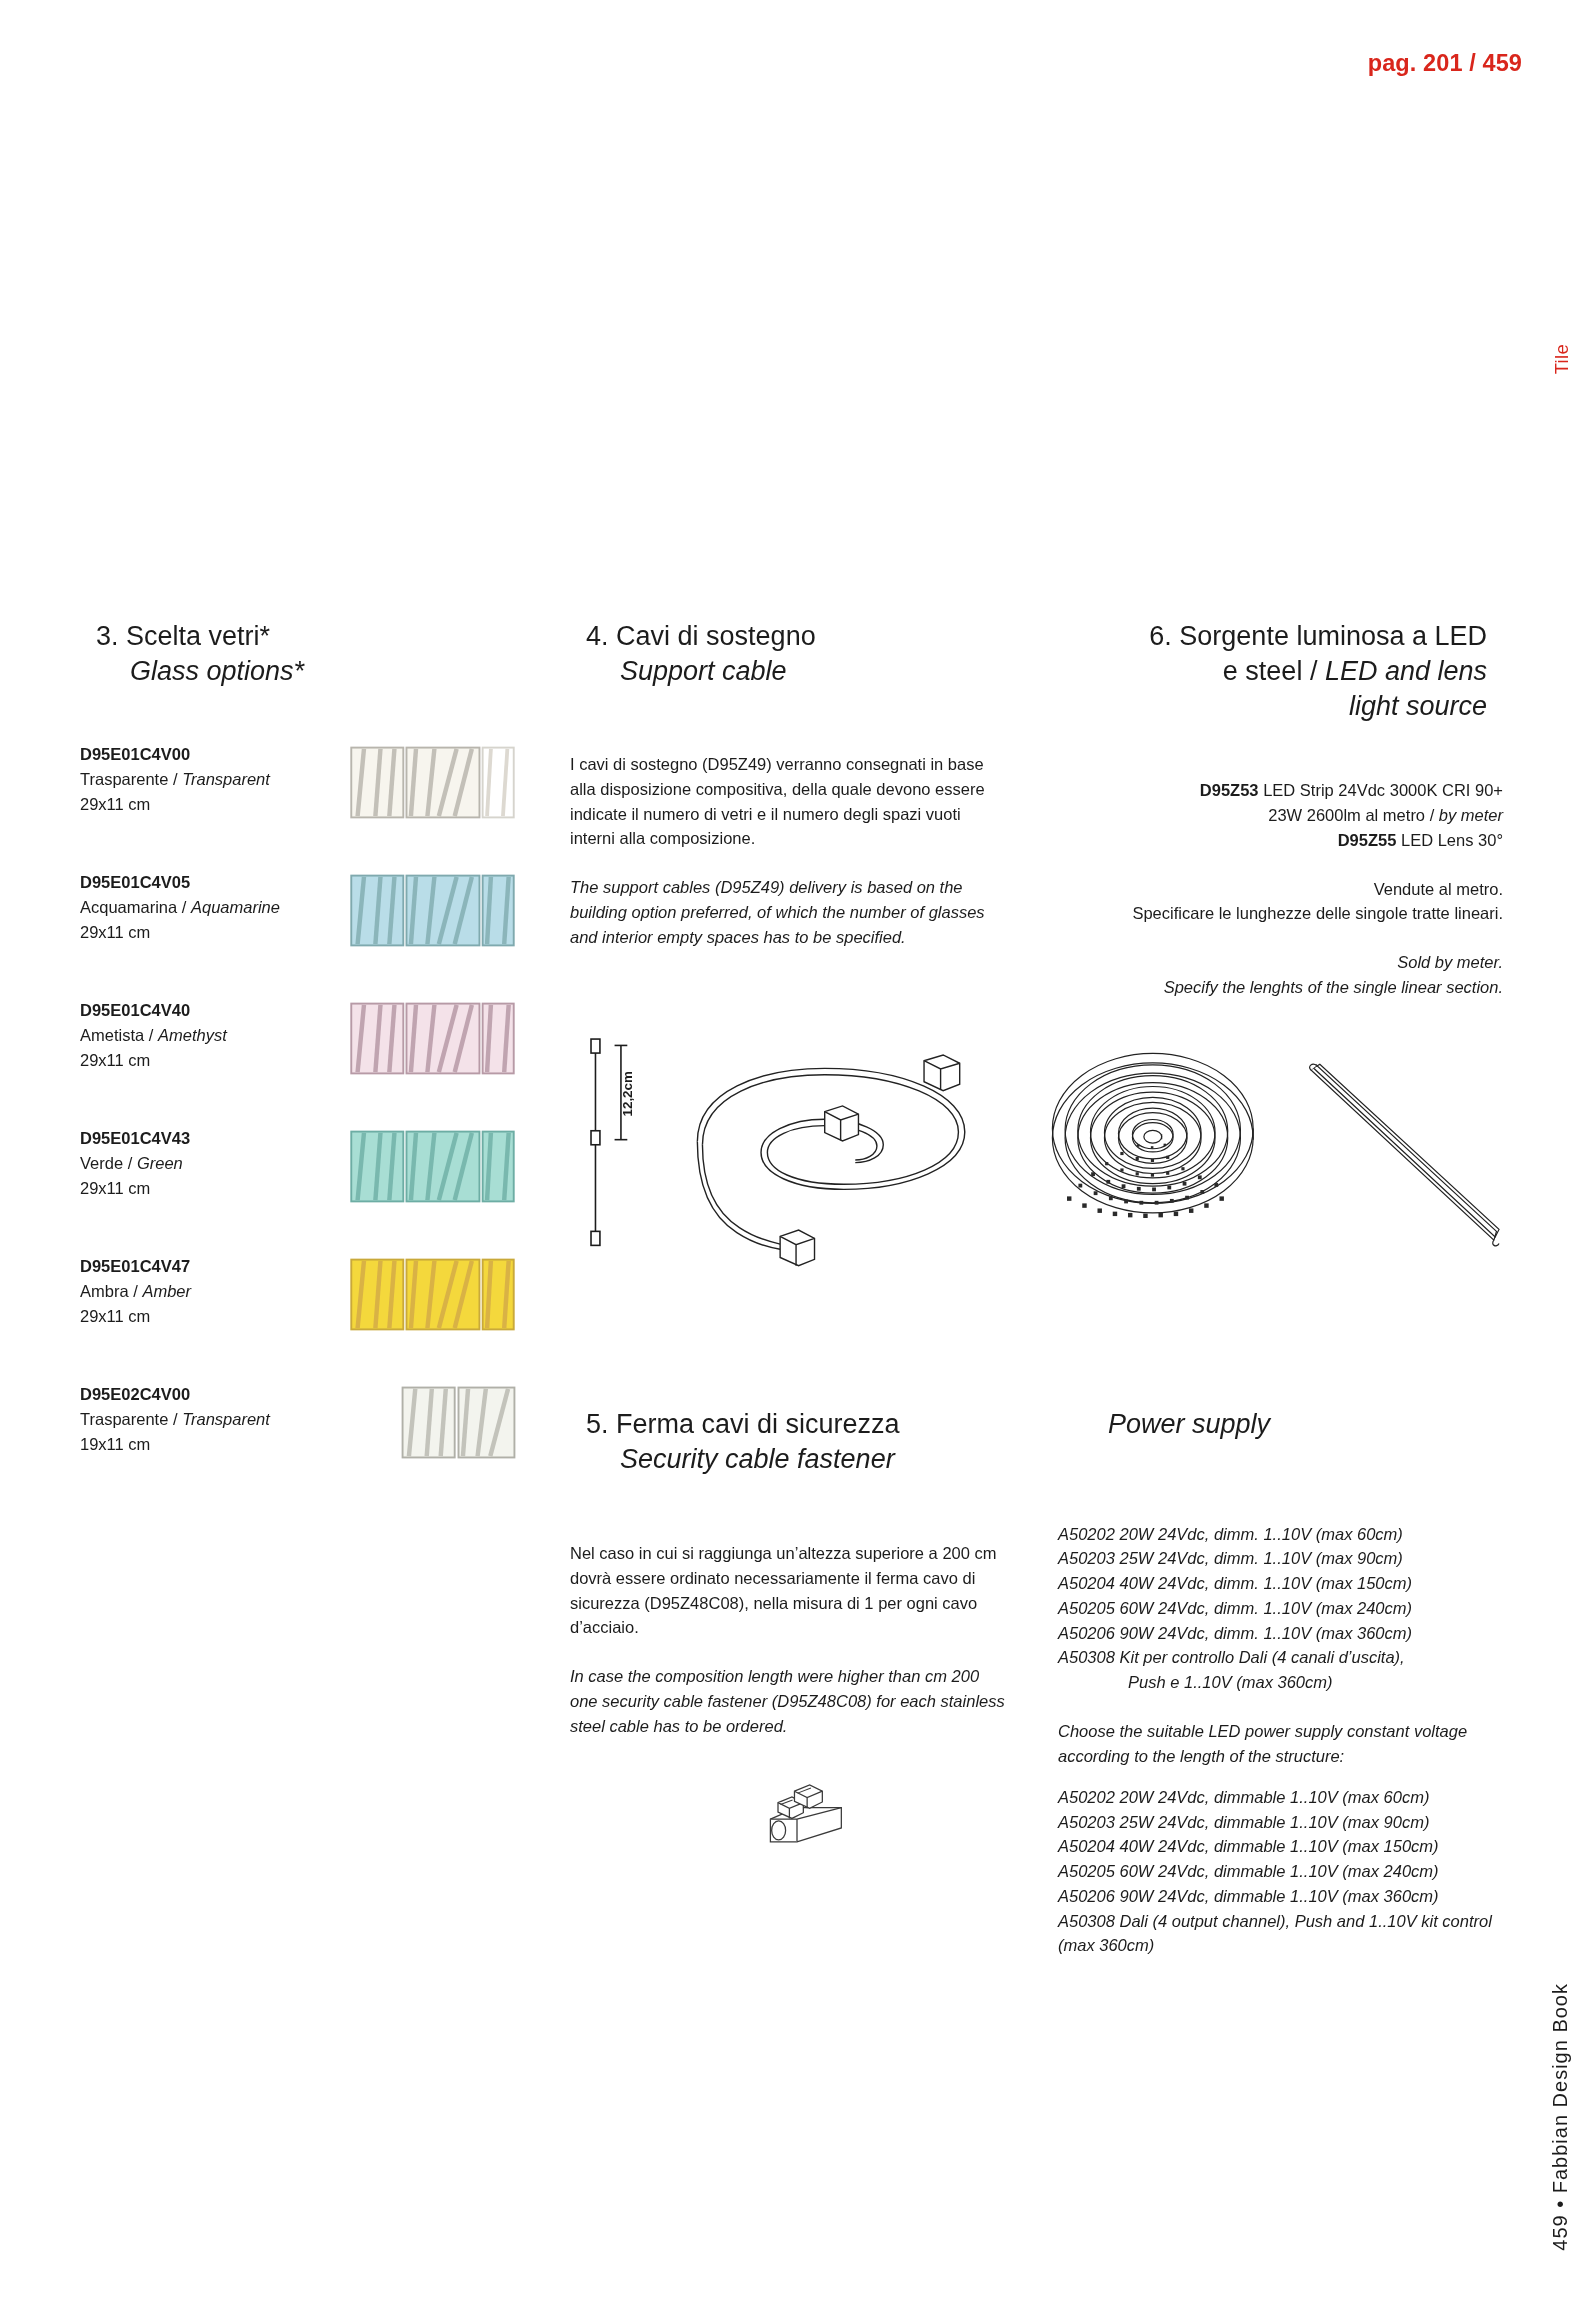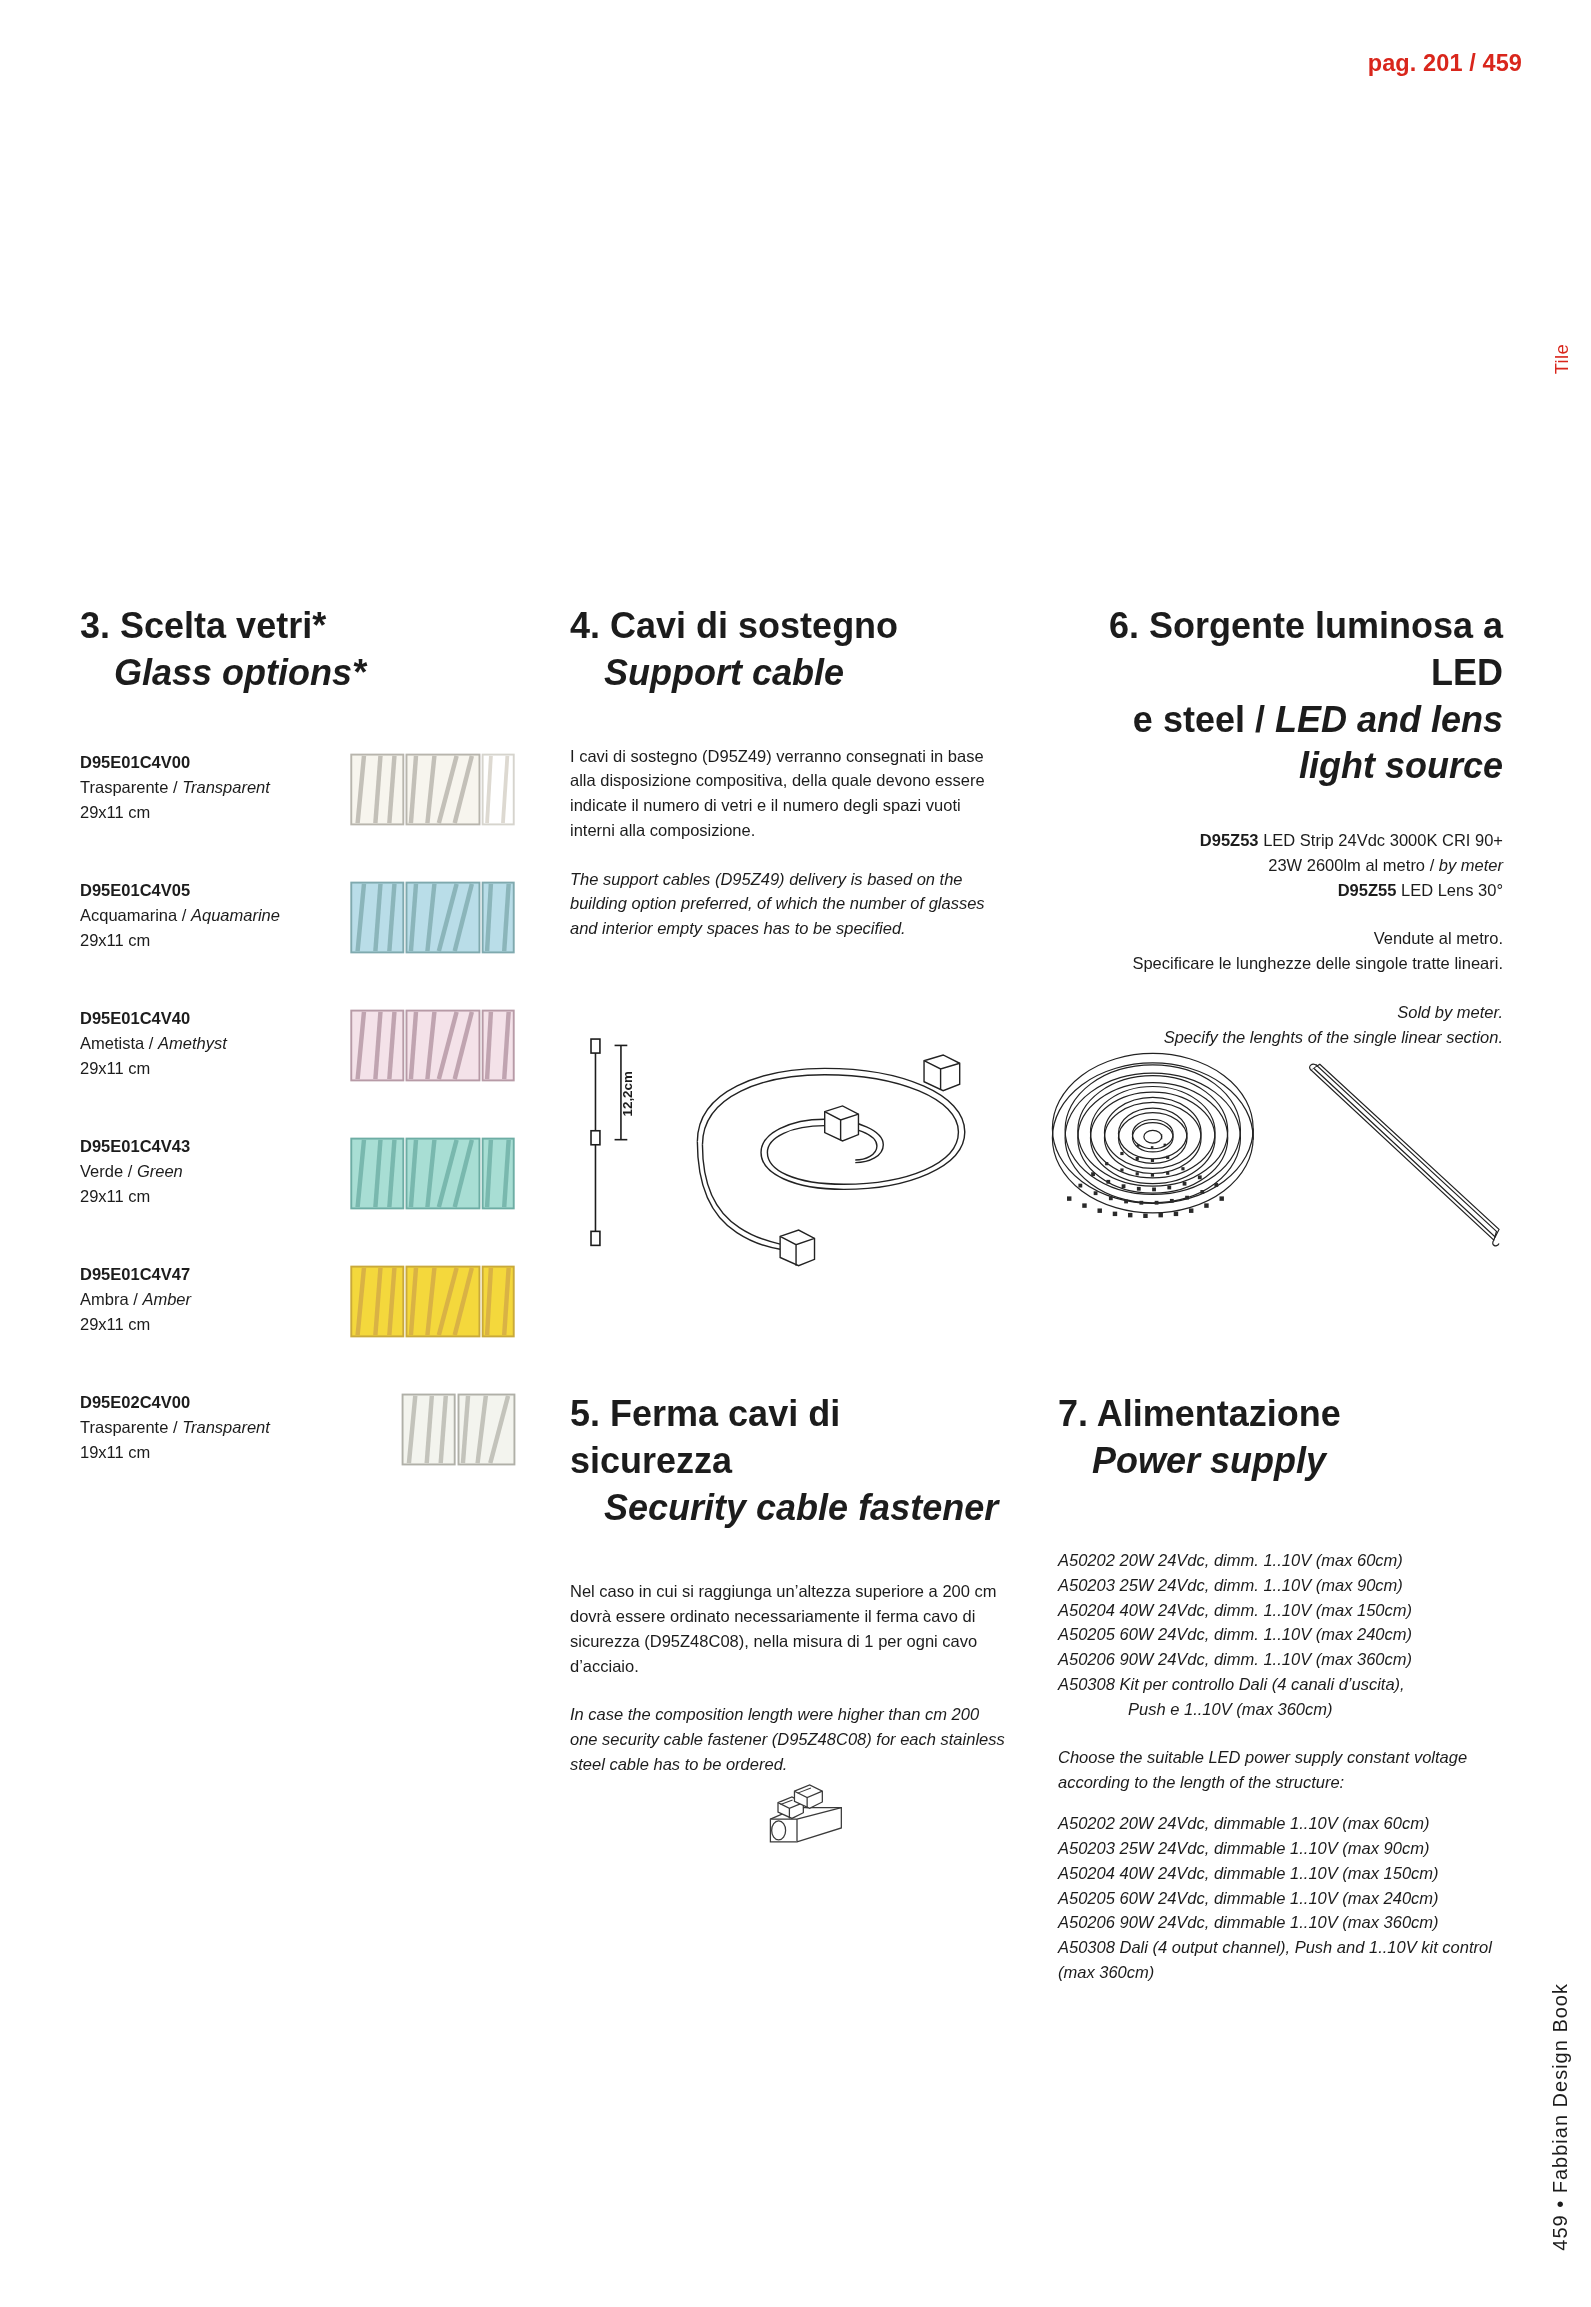--- a/index.html
+++ b/index.html
@@ -31,21 +31,21 @@
 
   
   .col{position:absolute;}
   .col1{left:80px;top:603px;width:445px;}
   .col2{left:570px;top:603px;width:439px;}
   .col3{left:1058px;top:603px;width:445px;text-align:right;}
   .col2b{left:570px;top:1391px;width:439px;}
   .col3b{left:1058px;top:1391px;width:445px;}
 
   
-  h2.sec{margin:0;font-weight:bold;font-size:36px;line-height:1.30;}
+  h2.sec{margin:16px;font-weight:normal;font-size:27px;line-height:1.30;}
   h2.sec .ln{display:block;}
   h2.sec .it{font-style:italic;}
   h2.sec .ind{padding-left:34px;}
   h2.sec .ind2{padding-left:37px;}
 
   
   .body{font-size:16.5px;line-height:1.50;}
   .body.it{font-style:italic;}
   .body b{font-weight:bold;}
   .gap{height:24px;}
@@ -432,22 +432,20 @@
         <path d="M34 35 l19 -7" stroke-width="1.6"></path>
         <path d="M56 14 l24 -10 l20 10 l0 17 l-20 10 l-24 -11 z"></path>
         <path d="M56 14 l20 10 l24 -10 M76 24 l0 17"></path>
         <path d="M61 17 l21 -8" stroke-width="1.6"></path>
       </g>
     </svg>
   </div>
 
   <div class="col col3b">
     <h2 class="sec">
-      <span class="ln"><span>7.</span>
-        <span>Alimentazione</span></span>
       <span class="ln ind it">Power supply</span>
     </h2>
     <div style="height:47px"></div>
     <div class="gap-sm"></div>
     <div class="plist">
       <div class="row">A50202 20W 24Vdc, dimm. 1..10V (max 60cm)</div>
       <div class="row">A50203 25W 24Vdc, dimm. 1..10V (max 90cm)</div>
       <div class="row">A50204 40W 24Vdc, dimm. 1..10V (max 150cm)</div>
       <div class="row">A50205 60W 24Vdc, dimm. 1..10V (max 240cm)</div>
       <div class="row">A50206 90W 24Vdc, dimm. 1..10V (max 360cm)</div>

